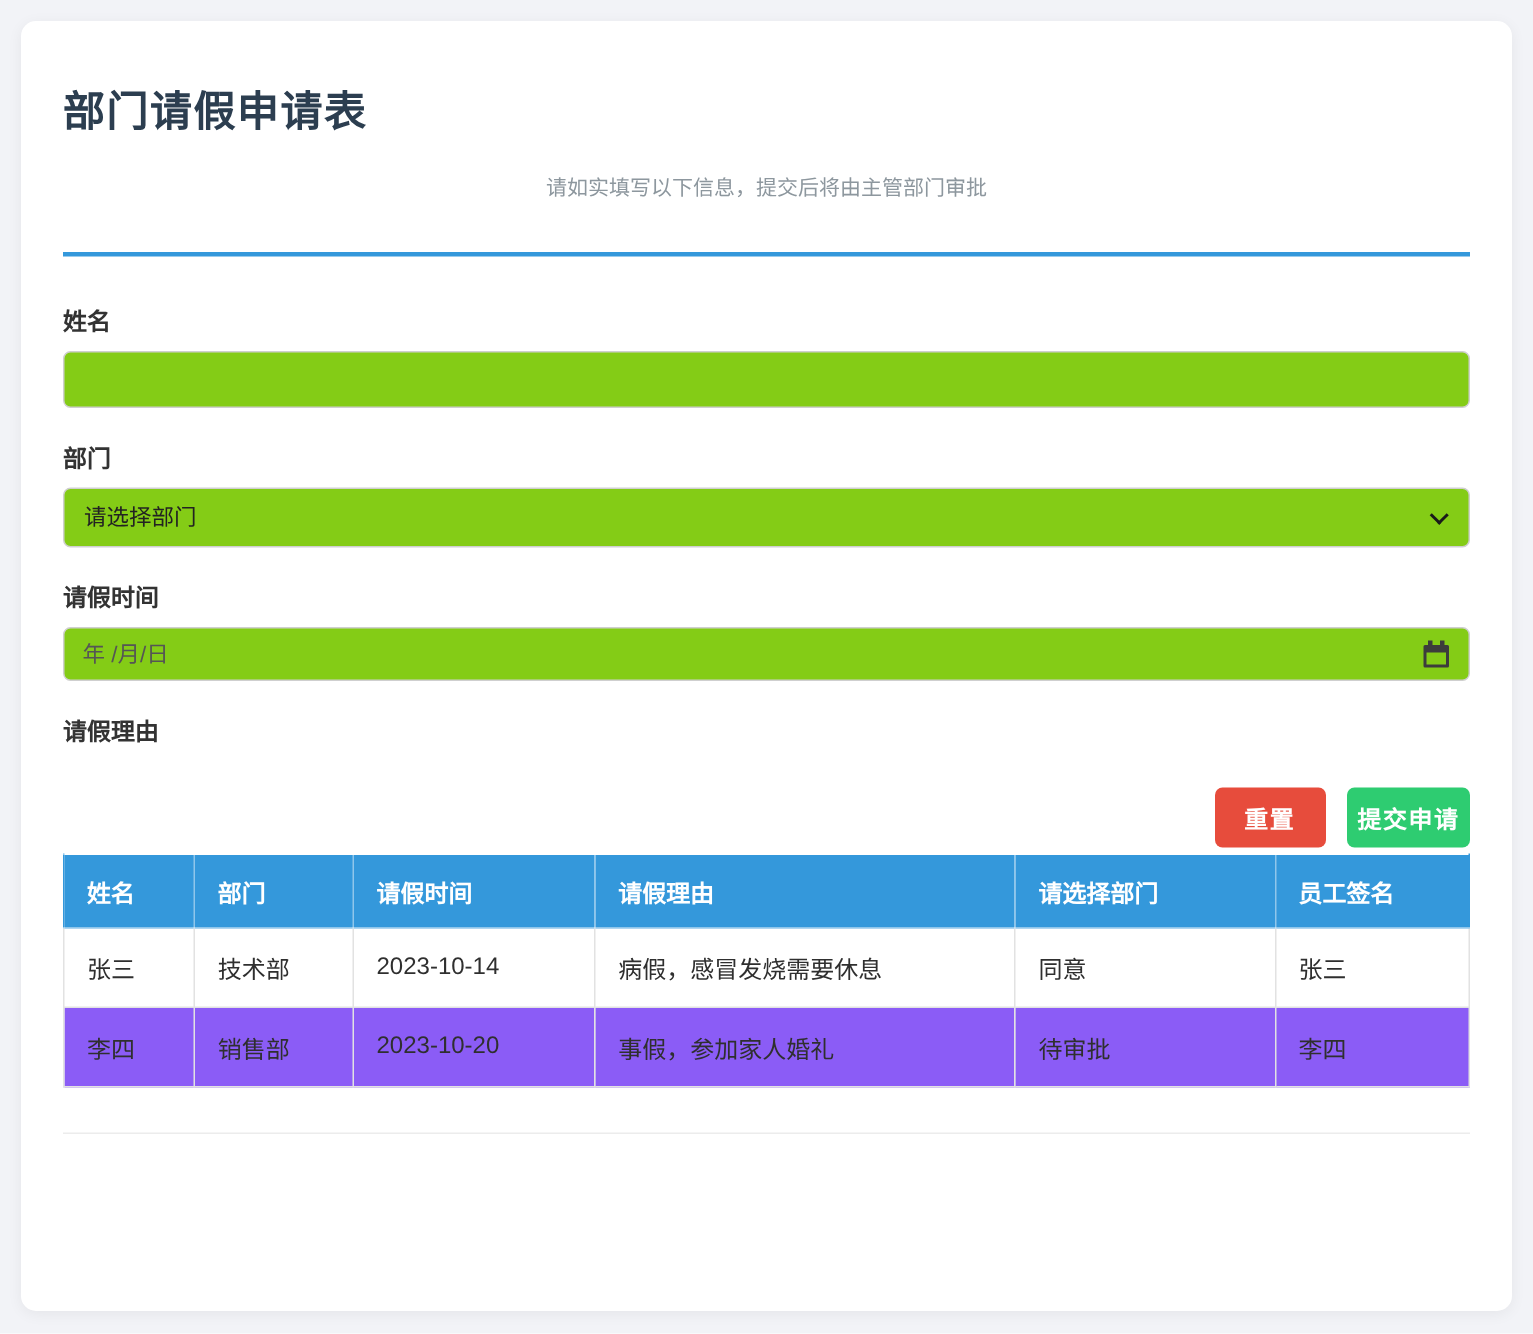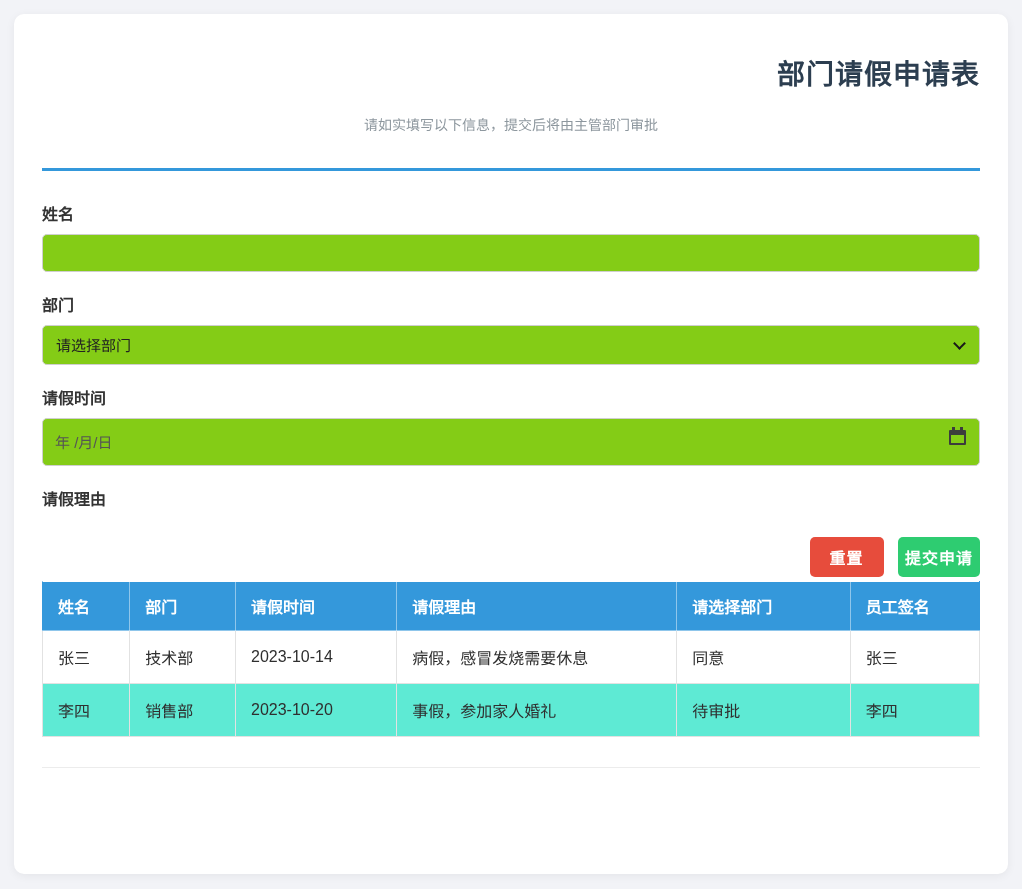--- a/index.html
+++ b/index.html
@@ -11,21 +11,21 @@
   }
   .card {
     margin: 14px;
     background: #ffffff;
     border-radius: 10px;
     box-shadow: 0 2px 10px rgba(0,0,0,0.06);
     padding: 38px 28px 30px 28px;
     min-height: 860px;
   }
   .page-title {
-    text-align: right;
+    text-align: left;
     font-size: 28px;
     font-weight: bold;
     color: #2c3e50;
     margin-bottom: 22px;
     letter-spacing: 1px;
   }
   .page-subtitle {
     text-align: center;
     font-size: 14px;
     color: #8d979e;
@@ -68,21 +68,21 @@
     right: 16px;
     top: 14px;
     width: 9px;
     height: 9px;
     border-right: 2.5px solid #1a1a1a;
     border-bottom: 2.5px solid #1a1a1a;
     transform: rotate(45deg);
     pointer-events: none;
   }
   .date-wrap { position: relative; }
-  .date-input { height: 48px; padding-right: 40px; }
+  .date-input { height: 36px; padding-right: 40px; }
   .date-input::placeholder, .textarea-input::placeholder { color: #555; opacity: 1; }
   .textarea-input::placeholder { color: #9aa0a6; }
   .calendar-icon {
     position: absolute;
     right: 14px;
     top: 12px;
     width: 17px;
     height: 15px;
     border: 2px solid #3c3c3c;
     border-top-width: 5px;
@@ -136,21 +136,21 @@
     padding: 12px 15px;
     border: 1px solid rgba(255,255,255,0.45);
   }
   table.records th:first-child { border-left-color: #3498db; }
   table.records th:last-child { border-right-color: #3498db; }
   table.records td {
     padding: 14px 15px;
     border: 1px solid #e2e2e2;
     color: #2f2f2f;
   }
-  table.records tr.stripe td { background: #5eead4; }
+  table.records tr.stripe td { background: #8b5cf6; }
   .col-0 { width: 9.3%; }
   .col-1 { width: 11.3%; }
   .col-2 { width: 17.2%; }
   .col-3 { width: 29.9%; }
   .col-4 { width: 18.5%; }
   .col-5 { width: 13.8%; }
   .footer {
     margin-top: 30px;
     border-top: 1px solid #ececec;
     padding-top: 26px;

